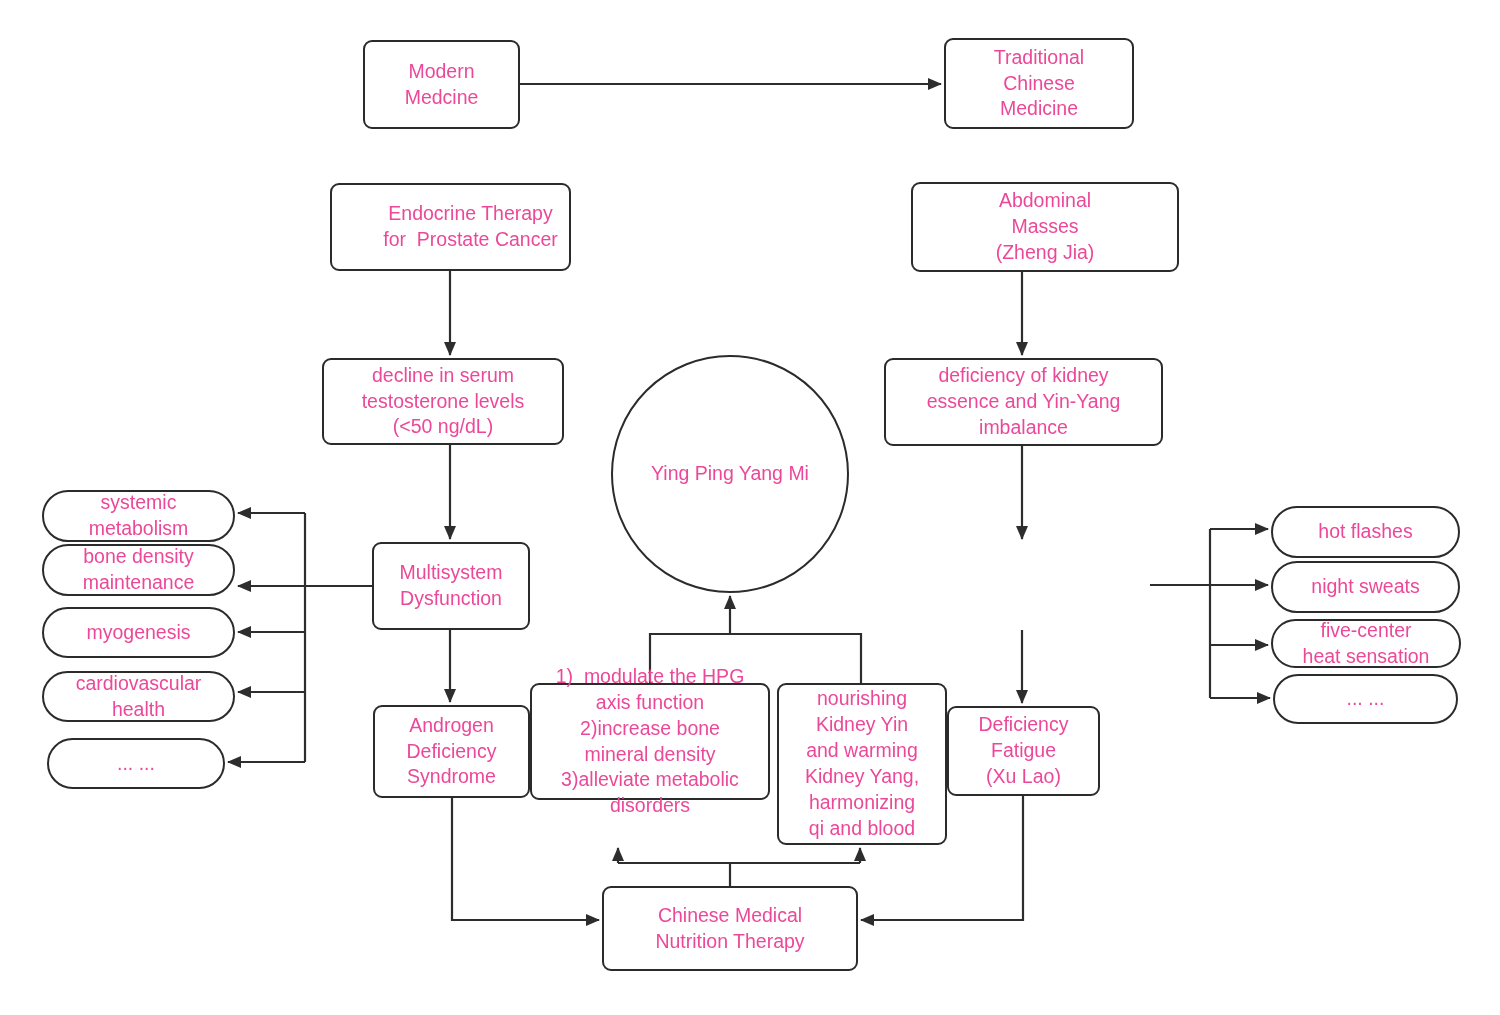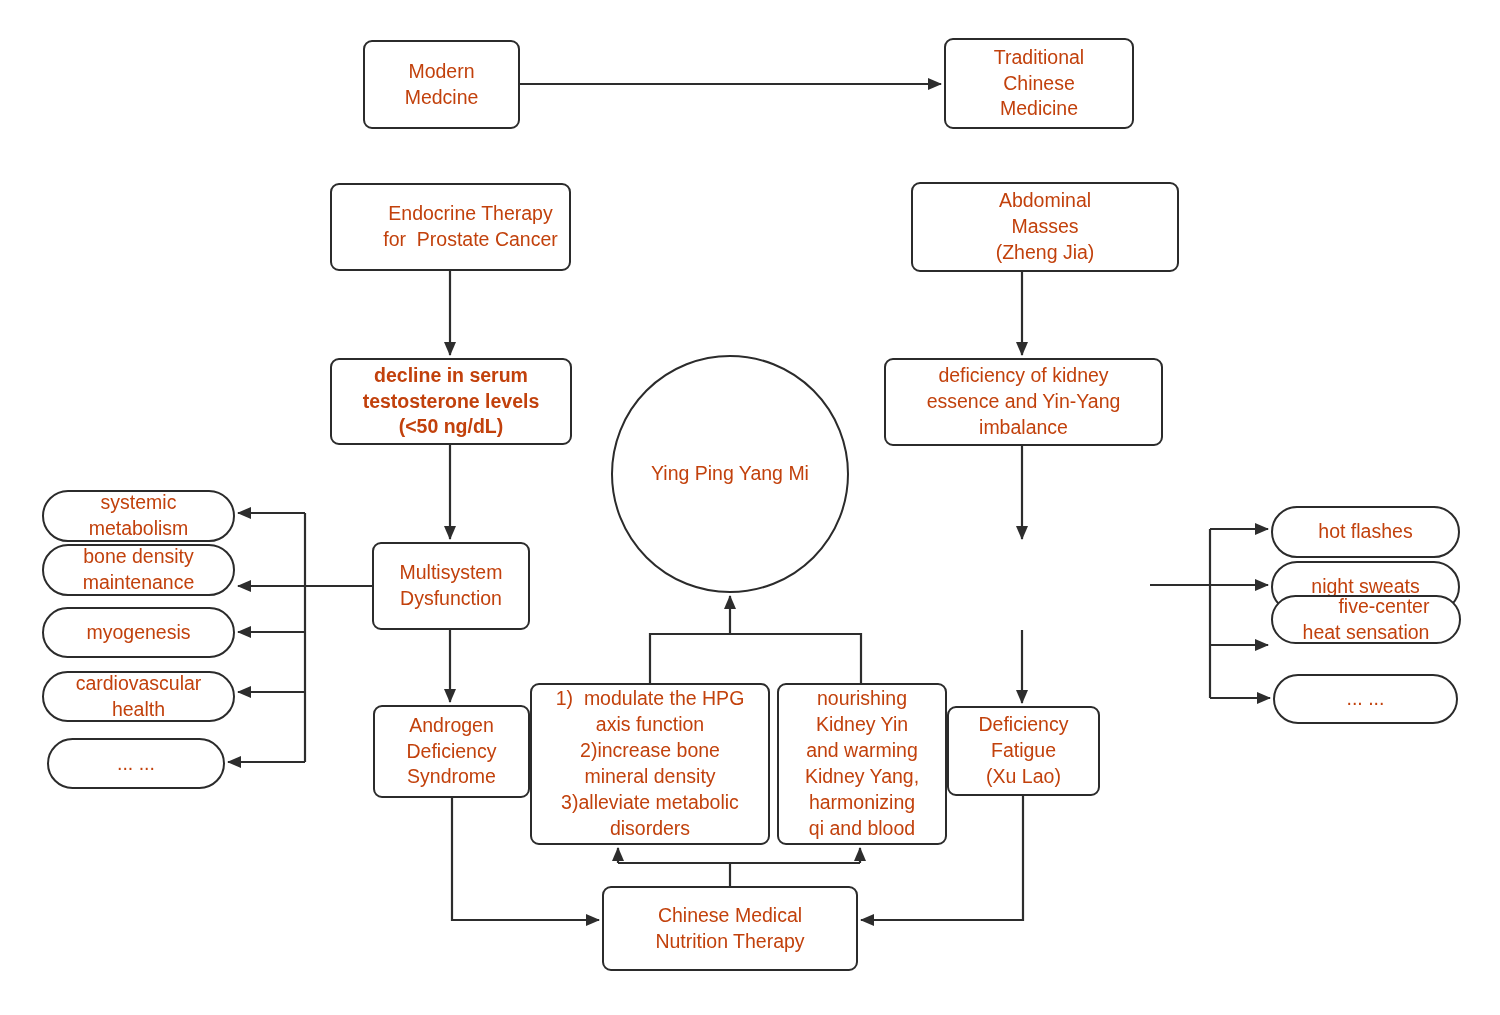--- a/index.html
+++ b/index.html
@@ -1,54 +1,54 @@
 <!DOCTYPE html>
 <html><head>
 <meta charset="utf-8">
 <style>
   html,body{margin:0;padding:0;background:#ffffff;}
   #canvas{
     position:relative;width:1500px;height:1015px;background:#ffffff;
     font-family:"Liberation Sans","DejaVu Sans",sans-serif;
-    color:#c2410c;overflow:hidden;
+    color:#ec4899;overflow:hidden;
   }
   #connectors{position:absolute;left:0;top:0;width:1500px;height:1015px;}
   #connectors path{stroke:#2d2d2d;stroke-width:2.2;fill:none;}
   .node{
     position:absolute;box-sizing:border-box;
     display:flex;align-items:center;justify-content:center;
     text-align:center;white-space:pre-line;
     border:2.5px solid #2b2b2b;background:#ffffff;
     font-size:19.5px;line-height:1.33;border-radius:9px;
   }
   .pill{border-radius:26px;}
   .circle{border-radius:50%;}
   
   #n-modern      {left:363px; top:40px;  width:157px; height:89px;}
   #n-traditional {left:944px; top:38px;  width:190px; height:91px;}
   #n-endocrine   {left:330px; top:183px; width:241px; height:88px;padding-left:40px;}
   #n-abdominal   {left:911px; top:182px; width:268px; height:90px;}
-  #n-decline     {left:330px; top:358px; width:242px; height:87px;font-weight:bold;}
+  #n-decline     {left:322px; top:358px; width:242px; height:87px;}
   #n-kidney      {left:884px; top:358px; width:279px; height:88px;}
   #n-circle      {left:611px; top:355px; width:238px; height:238px;}
   #n-multisystem {left:372px; top:542px; width:158px; height:88px;}
   #n-symptoms    {left:898px; top:542px; width:252px; height:88px;}
   #n-androgen    {left:373px; top:705px; width:157px; height:93px;}
-  #n-modulate    {left:530px; top:683px; width:240px; height:162px;}
+  #n-modulate    {left:530px; top:683px; width:240px; height:117px;}
   #n-nourishing  {left:777px; top:683px; width:170px; height:162px;}
   #n-fatigue     {left:947px; top:706px; width:153px; height:90px;}
   #n-cmnt        {left:602px; top:886px; width:256px; height:85px;}
   #p-sys    {left:42px;   top:490px; width:193px; height:52px;}
   #p-bone   {left:42px;   top:544px; width:193px; height:52px;}
   #p-myo    {left:42px;   top:607px; width:193px; height:51px;}
   #p-cardio {left:42px;   top:671px; width:193px; height:51px;}
   #p-ldots  {left:47px;   top:738px; width:178px; height:51px;}
   #p-hot    {left:1271px; top:506px; width:189px; height:52px;}
   #p-night  {left:1271px; top:561px; width:189px; height:52px;}
-  #p-five   {left:1271px; top:595px; width:190px; height:49px;text-align:right;}
+  #p-five   {left:1271px; top:619px; width:190px; height:49px;}
   #p-rdots  {left:1273px; top:674px; width:185px; height:50px;}
 </style>
 </head>
 <body>
 
 <div id="canvas">
 
   <svg id="connectors" viewBox="0 0 1500 1015" xmlns="http://www.w3.org/2000/svg">
     <defs>
       <marker id="ah" viewBox="0 0 14 12" markerWidth="14" markerHeight="12" refX="13" refY="6" markerUnits="userSpaceOnUse" orient="auto">

